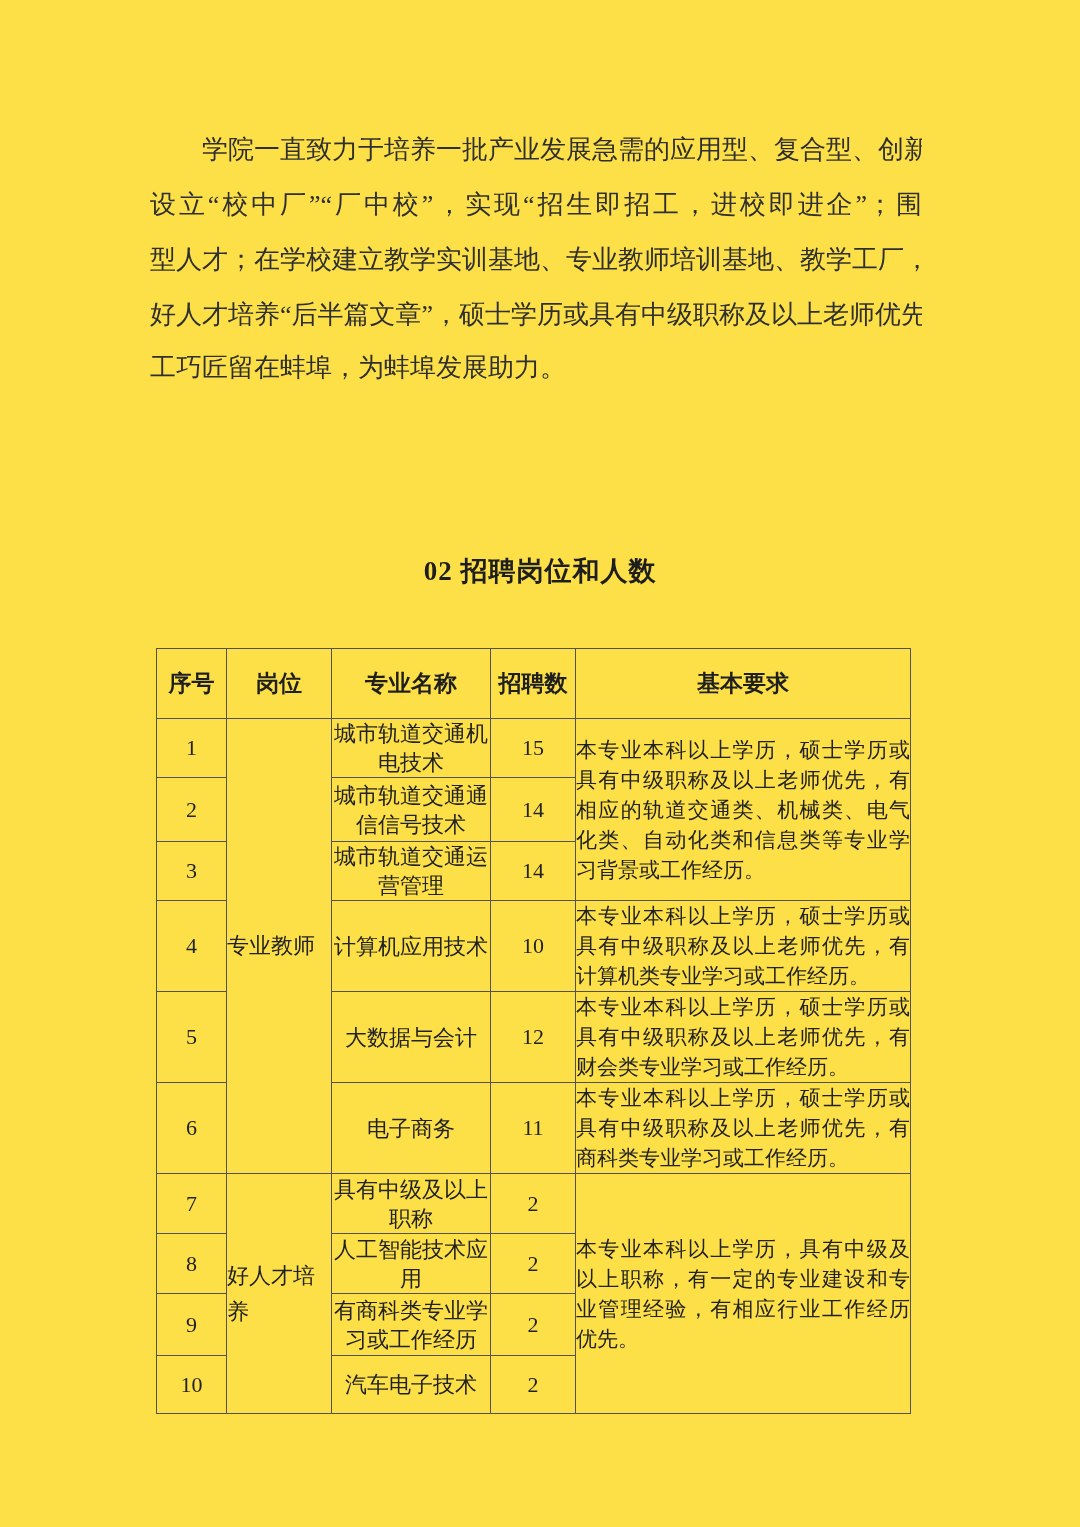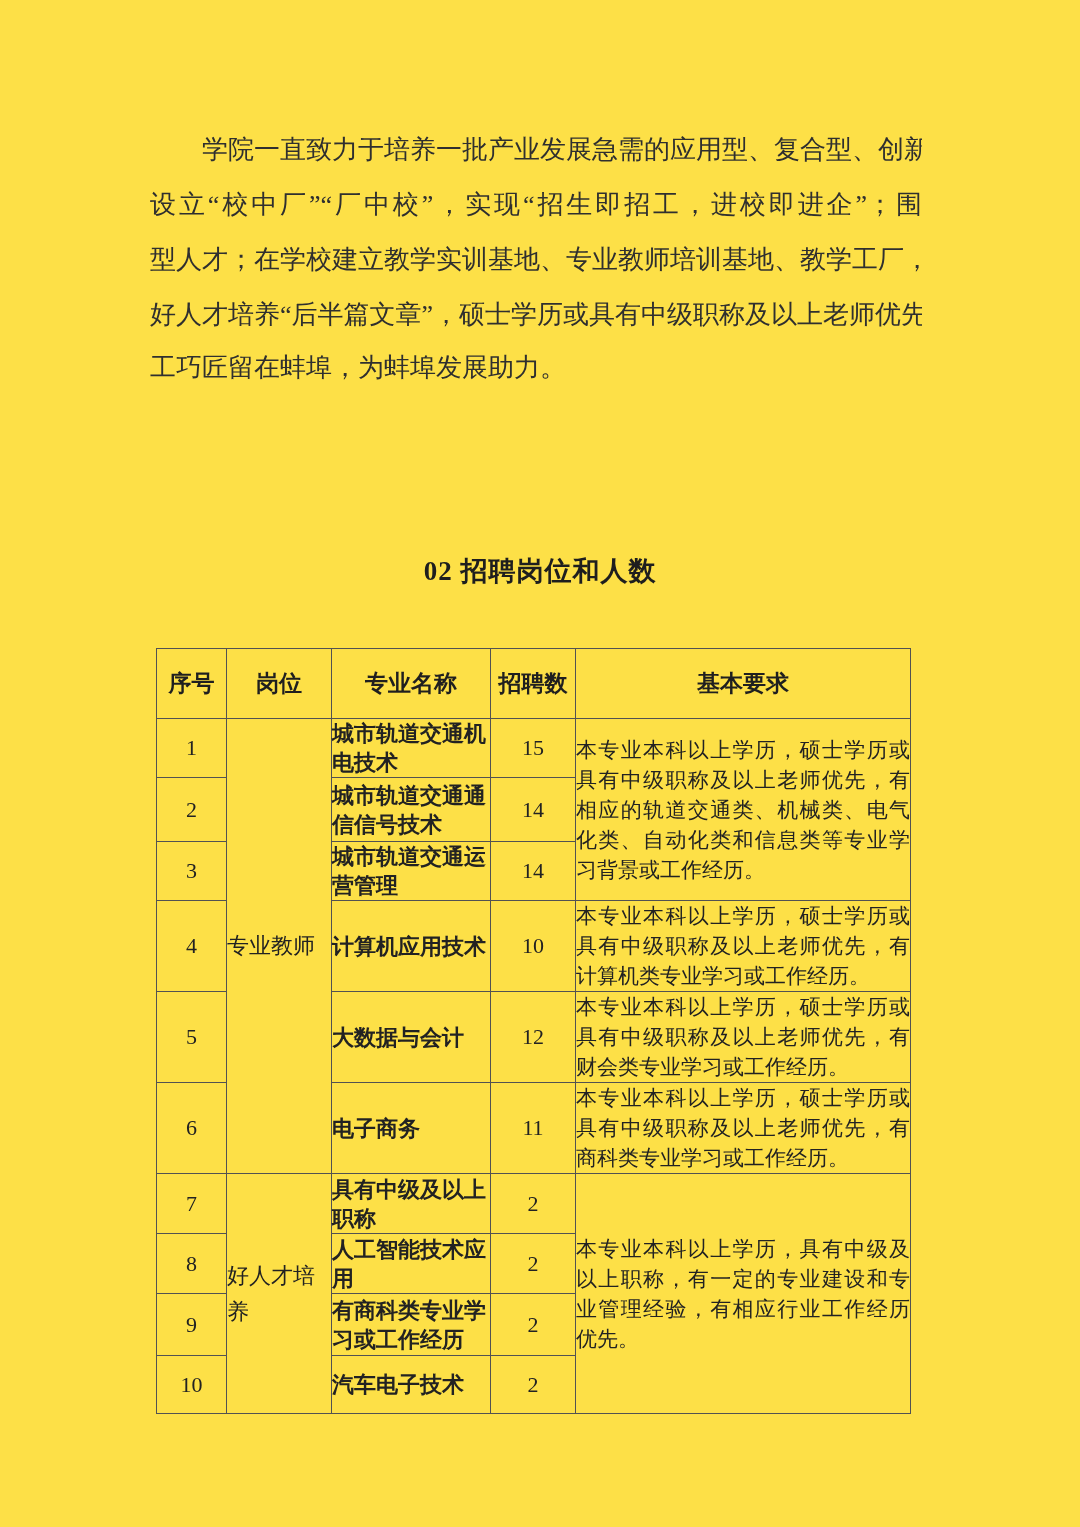--- a/index.html
+++ b/index.html
@@ -85,23 +85,22 @@
   }
   td.cell-pos {
     font-size: 22px;
     line-height: 36px;
     text-align: left;
     padding: 0 11px;
   }
   td.cell-major {
     font-size: 22px;
     line-height: 29px;
-    text-align: left;
+    text-align: center;
     padding: 0 9px;
-    font-weight: bold;
   }
   td.cell-req {
     font-size: 21px;
     line-height: 30px;
     text-align: justify;
     padding: 4px 2px 4px 10px;
   }
 </style>
 </head>
 <body>

